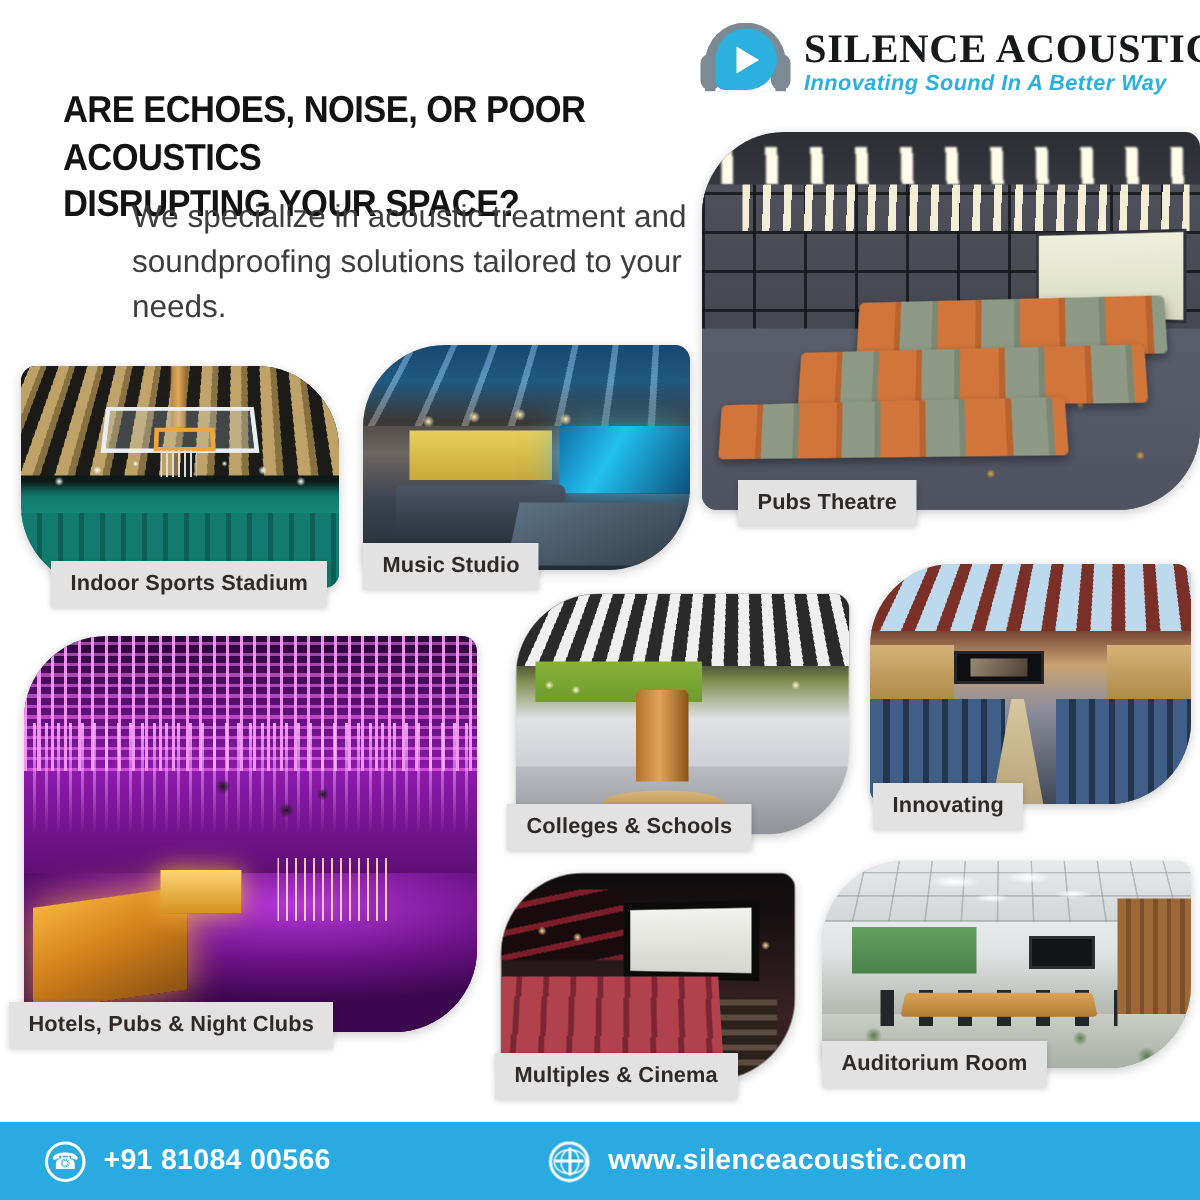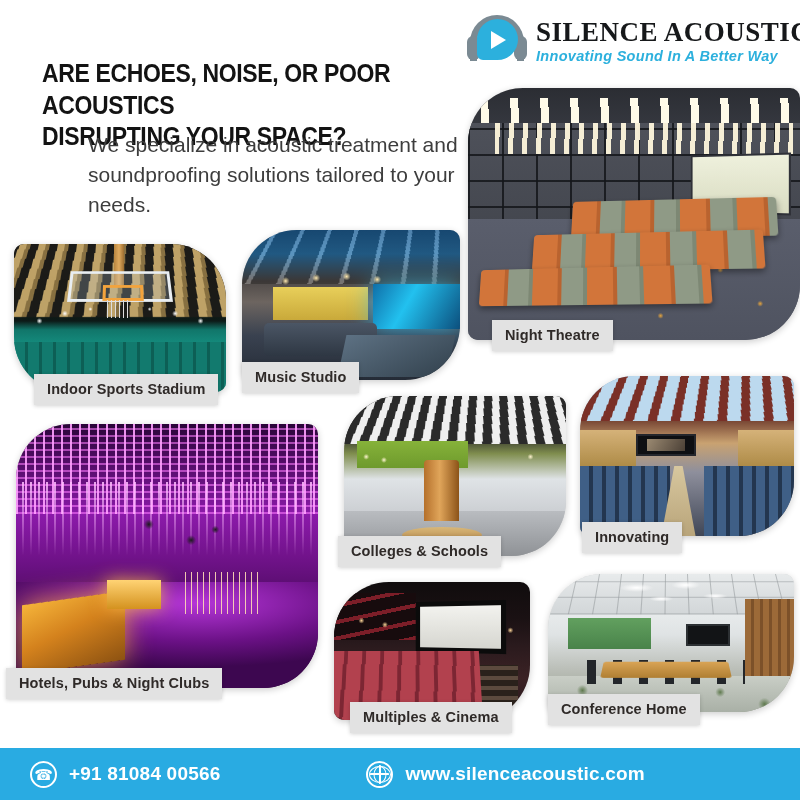--- a/index.html
+++ b/index.html
@@ -578,21 +578,21 @@
       <div class="ceil-lights"></div>
       <div class="acoustic-grid"></div>
       <div class="string-lights"></div>
       <div class="screen"></div>
       <div class="carpet"></div>
       <div class="seatrow r1"></div>
       <div class="seatrow r2"></div>
       <div class="seatrow r3"></div>
     </div>
   </div>
-  <div class="caption" style="left:492px; top:320px;">Night Theatre</div>
+  <div class="caption" style="left:492px; top:320px;">Pubs Theatre</div>
 
   <div class="panel rr-tr" style="left:14px; top:244px; width:212px; height:148px;">
     <div class="photo sc-stadium">
       <div class="roofslats"></div>
       <div class="pole"></div>
       <div class="hoop-board"></div>
       <div class="net"></div>
       <div class="wallpanels"></div>
       <div class="lights"></div>
     </div>
@@ -651,35 +651,35 @@
 
   <div class="panel rr-tl" style="left:334px; top:582px; width:196px; height:138px;">
     <div class="photo sc-cinema">
       <div class="redstripes"></div>
       <div class="screen"></div>
       <div class="steps"></div>
       <div class="seats"></div>
       <div class="walllights"></div>
     </div>
   </div>
-  <div class="caption" style="left:330px; top:702px;margin-left:20px;">Multiples &amp; Cinema</div>
+  <div class="caption" style="left:330px; top:702px;">Multiples &amp; Cinema</div>
 
   <div class="panel rr-tl" style="left:548px; top:574px; width:246px; height:138px;">
     <div class="photo sc-conf">
       <div class="ceiling"></div>
       <div class="panel-lights"></div>
       <div class="greenwall"></div>
       <div class="woodwall"></div>
       <div class="tv"></div>
       <div class="carpet"></div>
       <div class="chairs"></div>
       <div class="table"></div>
     </div>
   </div>
-  <div class="caption" style="left:548px; top:694px;">Conference Home</div>
+  <div class="caption" style="left:548px; top:694px;">Auditorium Room</div>
 
   <div class="footer">
     <div class="footer-item f-phone">
       <div class="f-icon">
         <div class="glyph">☎</div>
       </div>
       <div class="f-text">+91 81084 00566</div>
     </div>
     <div class="footer-item f-web">
       <div class="f-icon">

